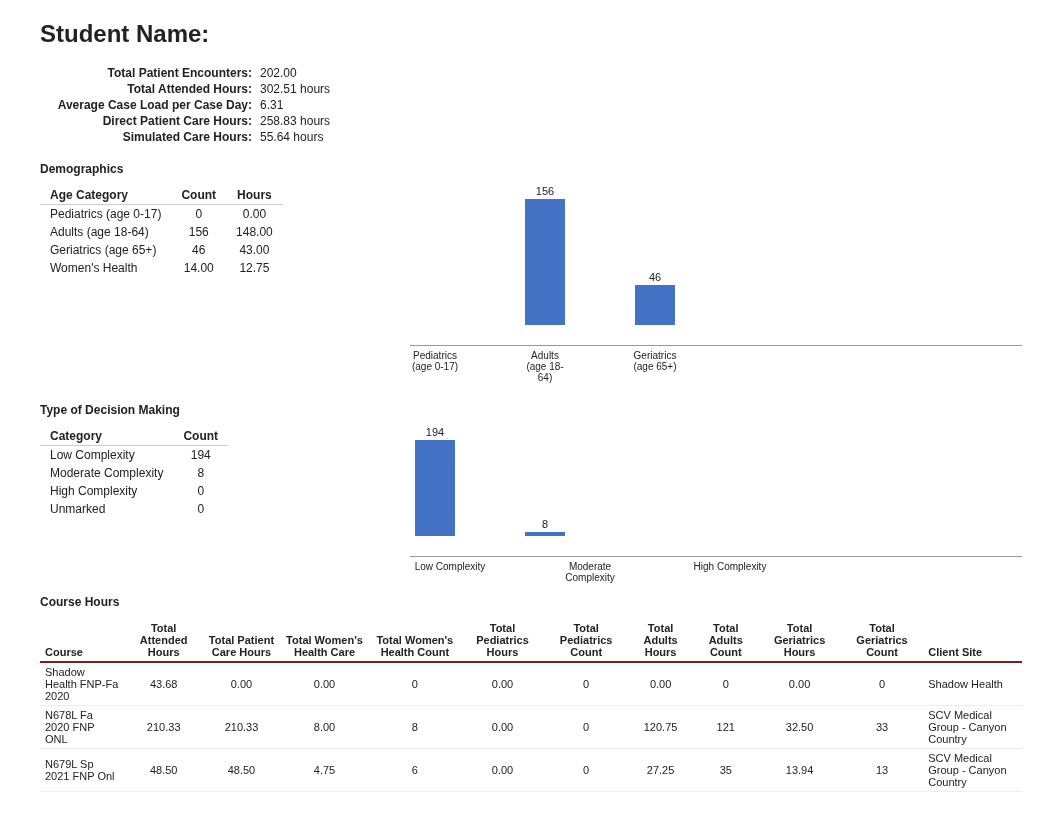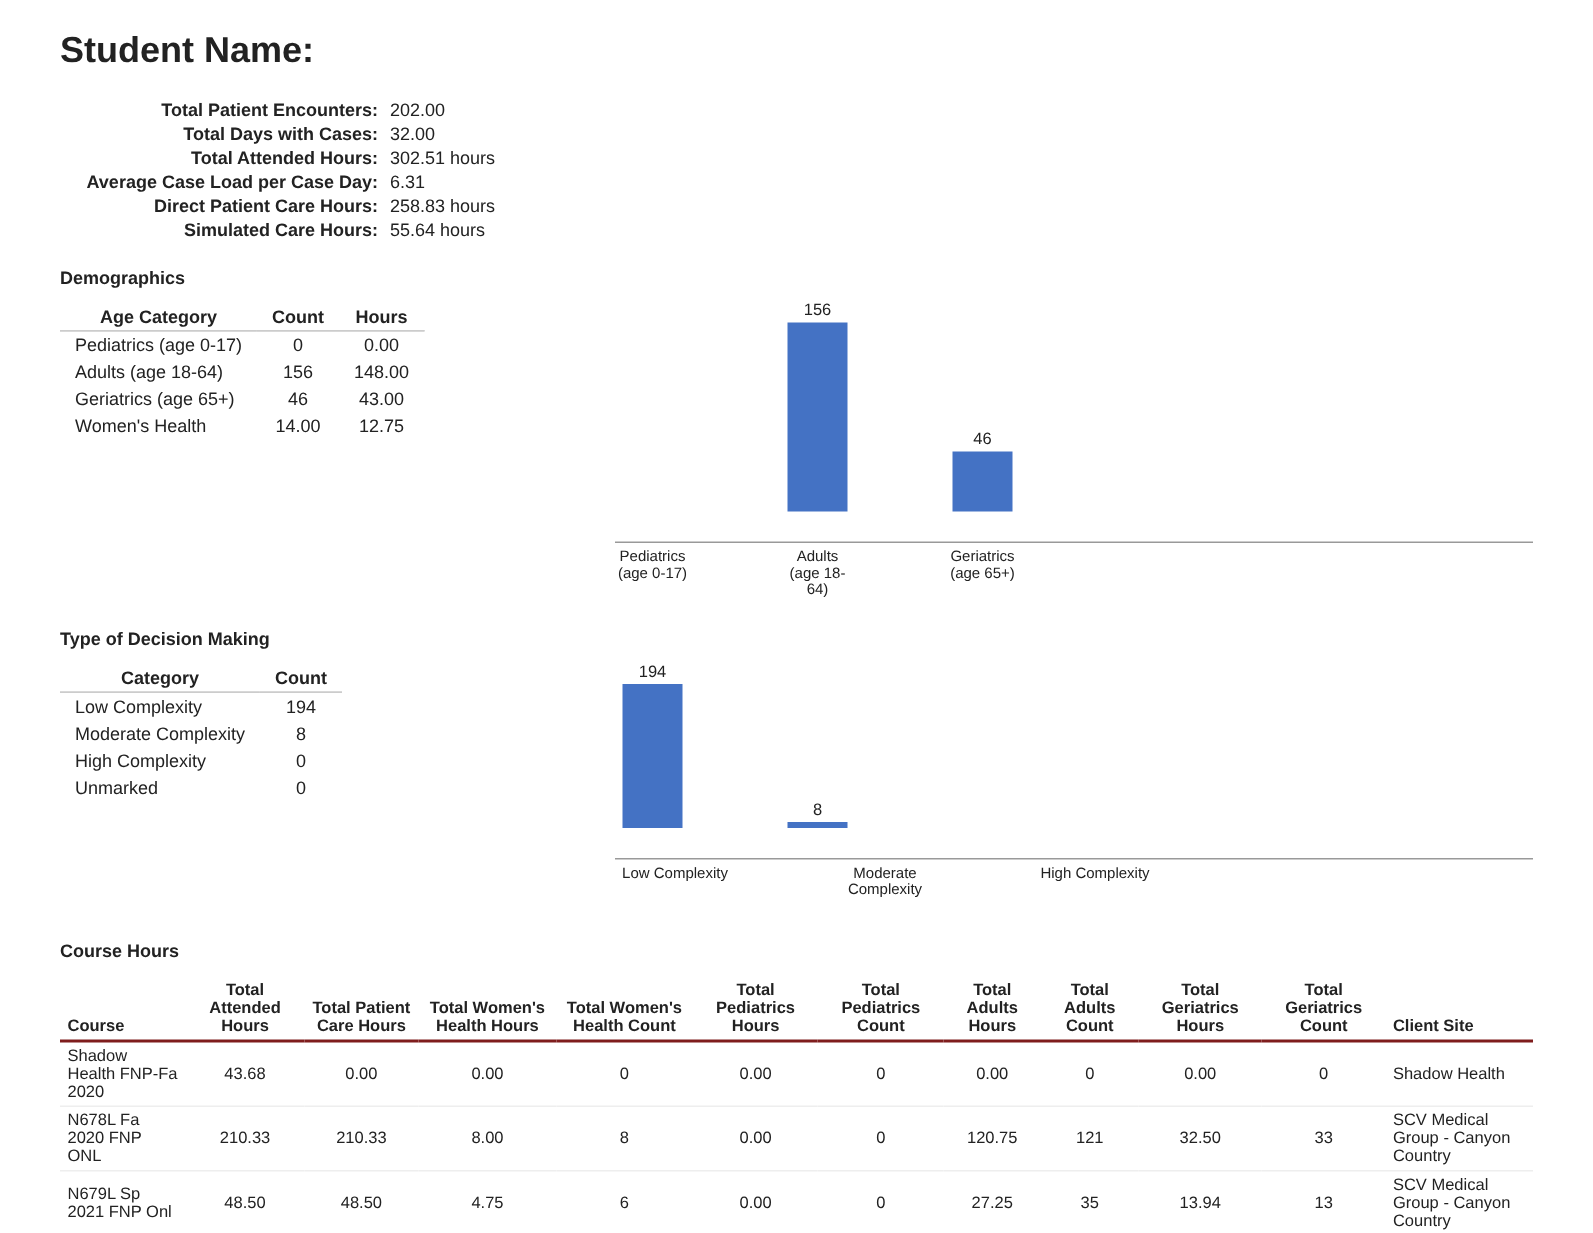--- a/index.html
+++ b/index.html
@@ -58,37 +58,37 @@
       border-bottom: 1px solid #ccc;
     }
     table.data-table td {
       padding: 2px 10px;
       text-align: center;
     }
     table.data-table td:first-child {
       text-align: left;
     }
     table.data-table th:first-child {
-      text-align: center;
+      text-align: left;
     }
     .chart-container {
       flex: 1;
       position: relative;
     }
     .bar-chart {
       display: flex;
       align-items: flex-end;
       gap: 60px;
       height: 160px;
       padding-bottom: 20px;
       border-bottom: 1px solid #999;
       margin-left: 10px;
     }
     .decision-section {
-      margin-bottom: 28px;
+      margin-bottom: 12px;
       display: flex;
       gap: 40px;
       align-items: flex-start;
     }
     .course-section {
       margin-bottom: 20px;
     }
     table.course-table {
       border-collapse: collapse;
       font-size: 11px;
@@ -127,24 +127,20 @@
   </style>
 </head>
 <body>
 
 <h1 class="student-name">Student Name:</h1>
 
 <div class="summary-table">
   <div class="summary-row">
     <span class="summary-label">Total Patient Encounters:</span>
     <span class="summary-value">202.00</span>
-  </div>
-  <div class="summary-row">
-    <span class="summary-label">Total Days with Cases:</span>
-    <span class="summary-value">32.00</span>
   </div>
   <div class="summary-row">
     <span class="summary-label">Total Attended Hours:</span>
     <span class="summary-value">302.51 hours</span>
   </div>
   <div class="summary-row">
     <span class="summary-label">Average Case Load per Case Day:</span>
     <span class="summary-value">6.31</span>
   </div>
   <div class="summary-row">
@@ -267,21 +263,21 @@
 </div>
 
 <h2 class="section-title">Course Hours</h2>
 <div class="course-section">
   <table class="course-table">
     <thead>
       <tr>
         <th>Course</th>
         <th>Total Attended Hours</th>
         <th>Total Patient Care Hours</th>
-        <th>Total Women's Health Hours</th>
+        <th>Total Women's Health Care</th>
         <th>Total Women's Health Count</th>
         <th>Total Pediatrics Hours</th>
         <th>Total Pediatrics Count</th>
         <th>Total Adults Hours</th>
         <th>Total Adults Count</th>
         <th>Total Geriatrics Hours</th>
         <th>Total Geriatrics Count</th>
         <th>Client Site</th>
       </tr>
     </thead>

